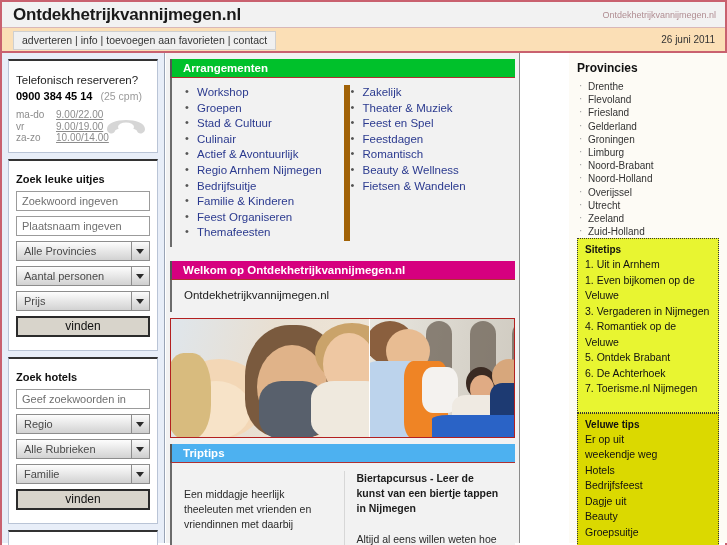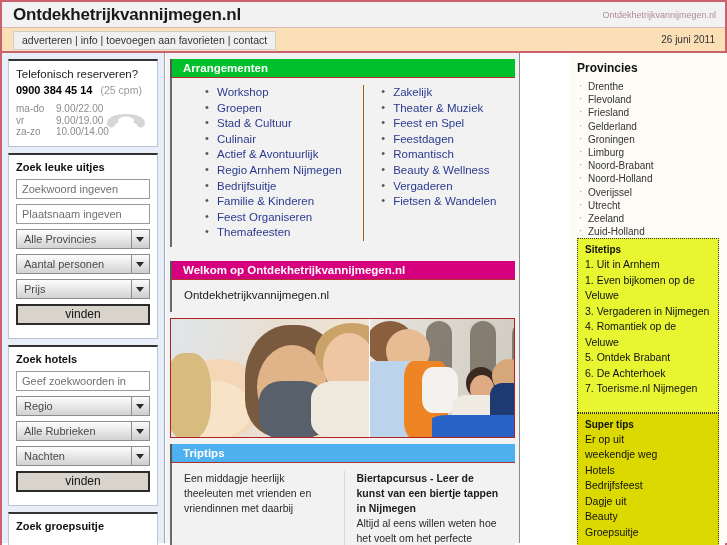--- a/index.html
+++ b/index.html
@@ -114,21 +114,21 @@
     box-sizing: border-box;
     padding: 8px 8px 0 8px;
   }
 
   
   .panel {
     background: #ffffff;
     border: 1px solid #b9c4d6;
     border-top: 2px solid #333;
     margin-bottom: 6px;
-    padding: 6px 7px 8px 7px;
+    padding: 12px 7px 8px 7px;
   }
   .panel-title {
     font-size: 11px;
     font-weight: bold;
     color: #111;
     margin: 0 0 6px 0;
   }
   .phone-title {
     font-size: 11.5px;
     color: #222;
@@ -145,21 +145,21 @@
     color: #9a9a9a;
     margin-left: 5px;
   }
   .hours {
     position: relative;
     margin-top: 7px;
     color: #8c8c8c;
     font-size: 10px;
     line-height: 11.5px;
   }
-  .hours-row { display: block; white-space: pre; }
+  .hours-row { display: block; white-space: pre; text-decoration: underline; }
   .hours-d { display: inline-block; width: 40px; }
   .phone-icon {
     position: absolute;
     right: 2px;
     top: 2px;
     width: 44px;
     height: 28px;
     color: #d6d6d6;
   }
   .field, .sel, .btn {
@@ -238,23 +238,22 @@
     border-left: 2px solid #6b6b6b;
     box-sizing: border-box;
   }
   .two-col {
     display: flex;
   }
   .two-col > .cc {
     width: 50%;
     box-sizing: border-box;
     padding-left: 12px;
-    margin-left: 20px;
-  }
-  .two-col > .cc:last-child { border-left: 1px solid #a16207; padding-left: 16px; }
+  }
+  .two-col > .cc:last-child { border-left: 6px solid #a16207; padding-left: 0; }
   ul.linklist { list-style: none; margin: 0; padding: 0; }
   ul.linklist li {
     position: relative;
     padding-left: 13px;
     line-height: 15.6px;
     font-size: 11.5px;
   }
   ul.linklist li::before {
     content: "\2022";
     position: absolute;
@@ -295,21 +294,21 @@
   .trip-cols { display: flex; padding: 8px 0 0 0; }
   .trip-col {
     width: 50%;
     box-sizing: border-box;
     padding: 0 12px 0 12px;
     font-size: 10.5px;
     line-height: 15px;
   }
   .trip-col:last-child { border-left: 1px solid #d7d7d7; }
   .trip-title { font-weight: bold; color: #1c1c1c; }
-  .trip-body { color: #2a2a2a; }
+  .trip-body { color: #2a2a2a; margin-top: 16px; }
 
   
   .prov-title {
     font-size: 12px;
     font-weight: bold;
     color: #111;
     margin: 0 0 5px 0;
   }
   ul.prov { list-style: none; margin: 0; padding: 0; }
   ul.prov li {
@@ -388,21 +387,21 @@
         <div class="sel"><span>Aantal personen</span><span class="arrowbox"></span></div>
         <div class="sel"><span>Prijs</span><span class="arrowbox"></span></div>
         <div class="btn">vinden</div>
       </div>
 
       <div class="panel">
         <div class="panel-title">Zoek hotels</div>
         <div class="field">Geef zoekwoorden in</div>
         <div class="sel"><span>Regio</span><span class="arrowbox"></span></div>
         <div class="sel"><span>Alle Rubrieken</span><span class="arrowbox"></span></div>
-        <div class="sel"><span>Nachten</span><span class="arrowbox"></span></div>
+        <div class="sel"><span>Familie</span><span class="arrowbox"></span></div>
         <div class="btn">vinden</div>
       </div>
 
       <div class="panel">
         <div class="panel-title">Zoek groepsuitje</div>
 
       </div>
 
     </div>
 
@@ -427,21 +426,20 @@
               </ul>
             </div>
             <div class="cc">
               <ul class="linklist">
                 <li><a>Zakelijk</a></li>
                 <li><a>Theater &amp; Muziek</a></li>
                 <li><a>Feest en Spel</a></li>
                 <li><a>Feestdagen</a></li>
                 <li><a>Romantisch</a></li>
                 <li><a>Beauty &amp; Wellness</a></li>
-                <li><a>Vergaderen</a></li>
                 <li><a>Fietsen &amp; Wandelen</a></li>
               </ul>
             </div>
           </div>
         </div>
       </div>
 
       <div class="sec">
         <div class="sec-head head-pink">Welkom op Ontdekhetrijkvannijmegen.nl</div>
         <div class="sec-body" style="padding:0;">
@@ -521,21 +519,21 @@
           <li>1. Even bijkomen op de Veluwe</li>
           <li>3. Vergaderen in Nijmegen</li>
           <li>4. Romantiek op de Veluwe</li>
           <li>5. Ontdek Brabant</li>
           <li>6. De Achterhoek</li>
           <li>7. Toerisme.nl Nijmegen</li>
         </ul>
       </div>
 
       <div class="tipbox tip-dark">
-        <h4>Super tips</h4>
+        <h4>Veluwe tips</h4>
         <ul>
           <li>Er op uit</li>
           <li>weekendje weg</li>
           <li>Hotels</li>
           <li>Bedrijfsfeest</li>
           <li>Dagje uit</li>
           <li>Beauty</li>
           <li>Groepsuitje</li>
         </ul>
       </div>

